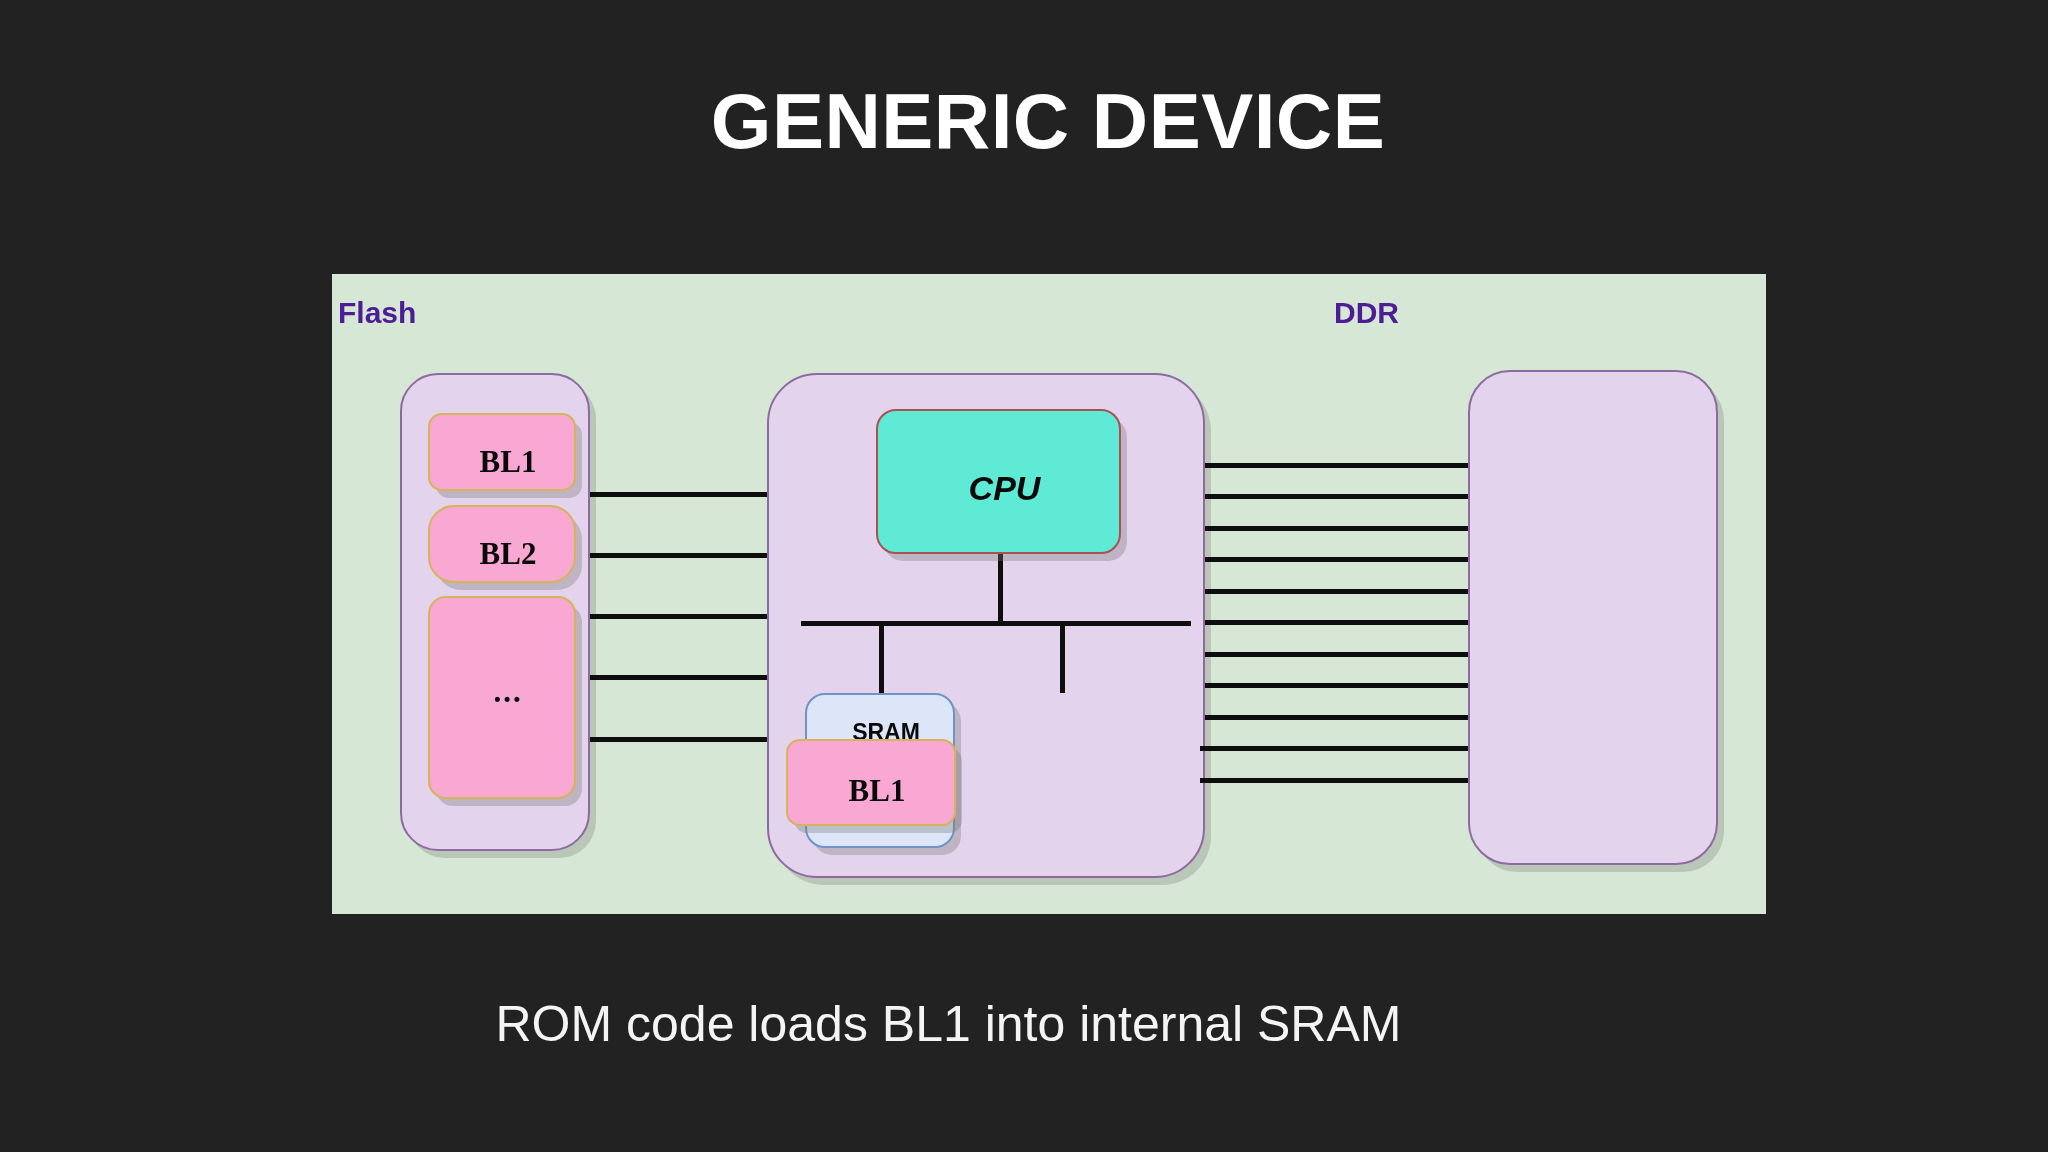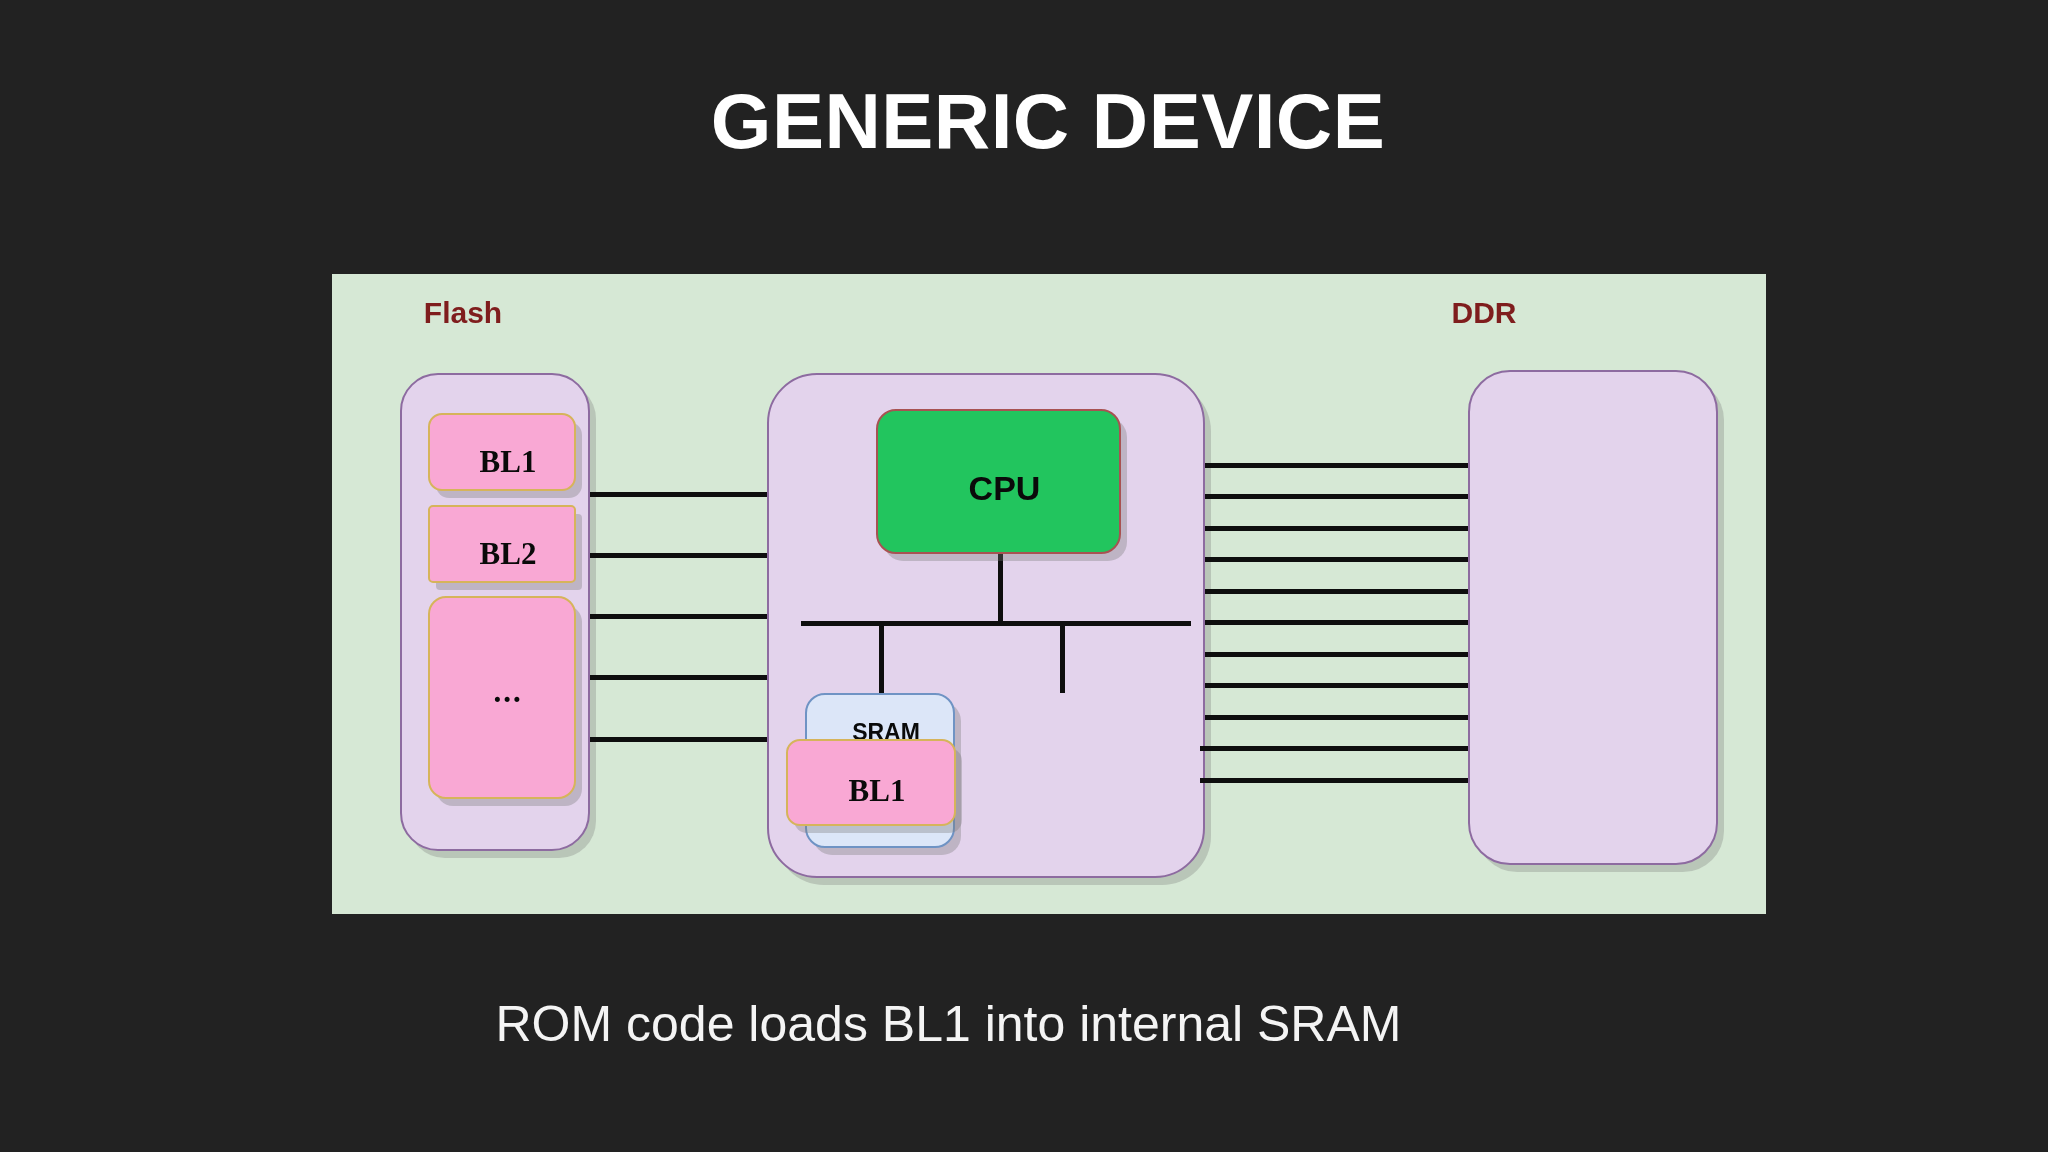--- a/index.html
+++ b/index.html
@@ -42,25 +42,25 @@
   .stage {
     position: absolute;
     left: 308px; top: 250px;
     width: 1434px; height: 640px;
     background: #d6e8d5;
   }
 
   
   .col-label {
     position: absolute;
-    color: #7f1d1d;
+    color: #4c1d95;
     font-size: 30px;
     font-weight: 700;
     white-space: nowrap;
-    text-align: center;
+    text-align: left;
     line-height: 1.0;
   }
 
   
   .blk {
     position: absolute;
     border-style: solid;
     border-width: 2.5px;
   }
   .blk .blk-label {
@@ -81,23 +81,24 @@
   }
   
   .cream {
     background: #f9a8d4;
     border-color: #d6b45a;
     box-shadow: 7px 8px 0 -1px rgba(120,120,120,0.34);
     font-family: Liberation Serif, serif;
   }
   
   .pink {
-    background: #22c55e;
+    background: #5eead4;
     border-color: #a85252;
     box-shadow: 7px 8px 0 -1px rgba(120,120,120,0.34);
+    font-style: italic;
   }
   
   .blue {
     background: #dce6f8;
     border-color: #6f93c4;
     box-shadow: 7px 8px 0 -1px rgba(120,120,120,0.34);
   }
 
   
   .wire-h {
@@ -126,21 +127,21 @@
 
 
     <div class="col-label" style="left:996px; top:18px; width:300px;">DDR</div>
 
     <div class="blk purple" style="left:62px; top:93px; width:190px; height:478px; border-radius:38px;">
 
       <div class="blk cream" style="left:20px; top:32px; width:148px; height:78px; border-radius:14px;">
         <div class="blk-label" style="top:25px; font-size:31px;">BL1</div>
       </div>
 
-      <div class="blk cream" style="left:20px; top:124px; width:148px; height:78px; border-radius:5px;">
+      <div class="blk cream" style="left:20px; top:124px; width:148px; height:78px; border-radius:26px;">
         <div class="blk-label" style="top:25px; font-size:31px;">BL2</div>
       </div>
 
       <div class="blk cream" style="left:20px; top:215px; width:148px; height:203px; border-radius:18px;">
         <div class="blk-label" style="top:72px; font-size:31px; letter-spacing:2px;">...</div>
       </div>
     </div>
 
     <div class="wire-h" style="left:252px; top:212px; width:177px;"></div>
     <div class="wire-h" style="left:252px; top:273px; width:177px;"></div>

